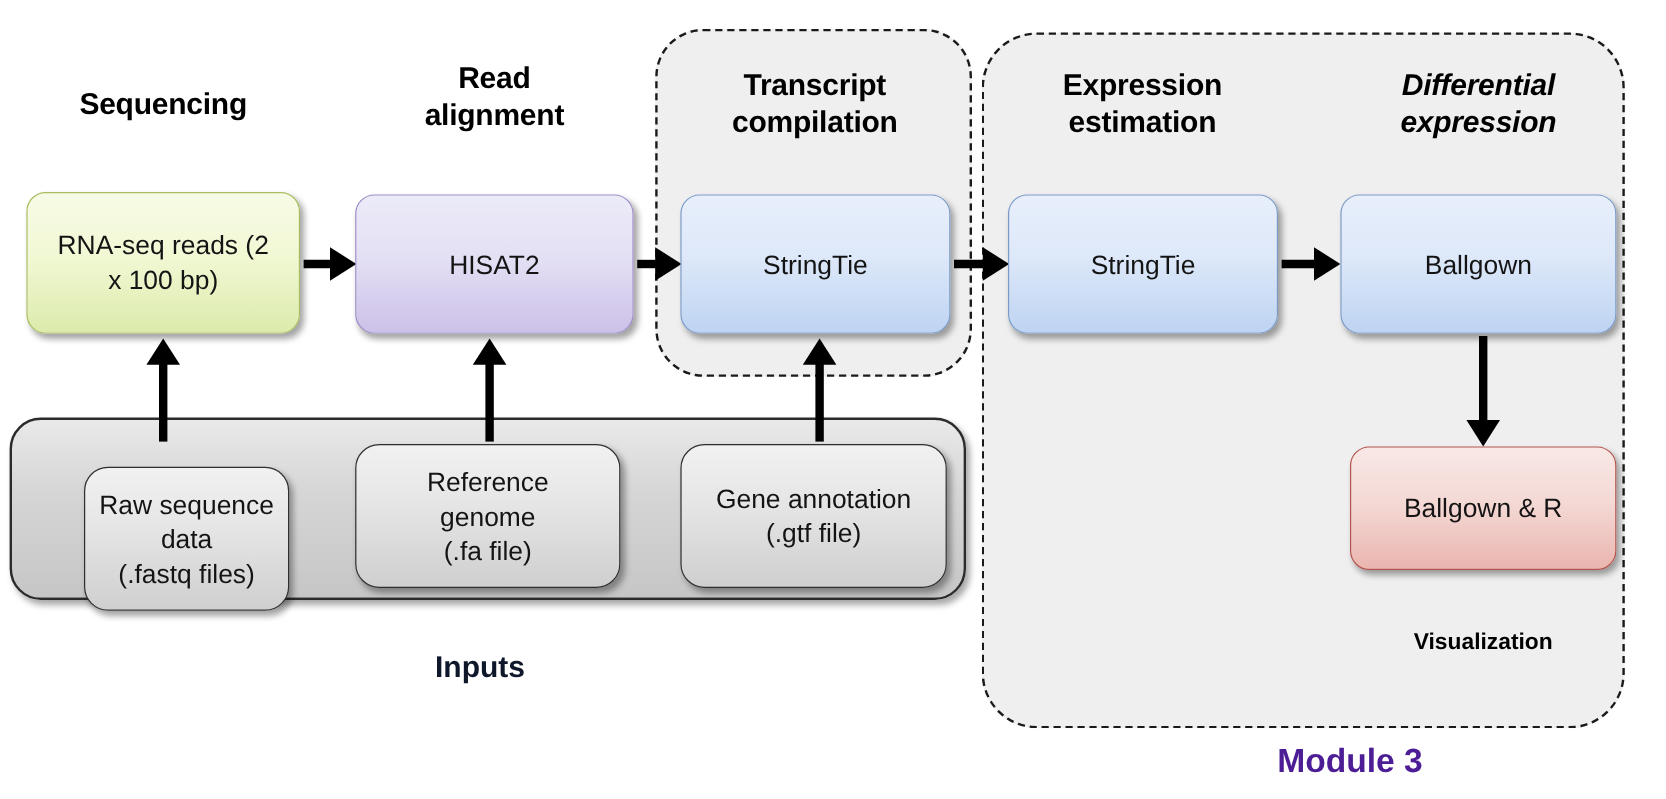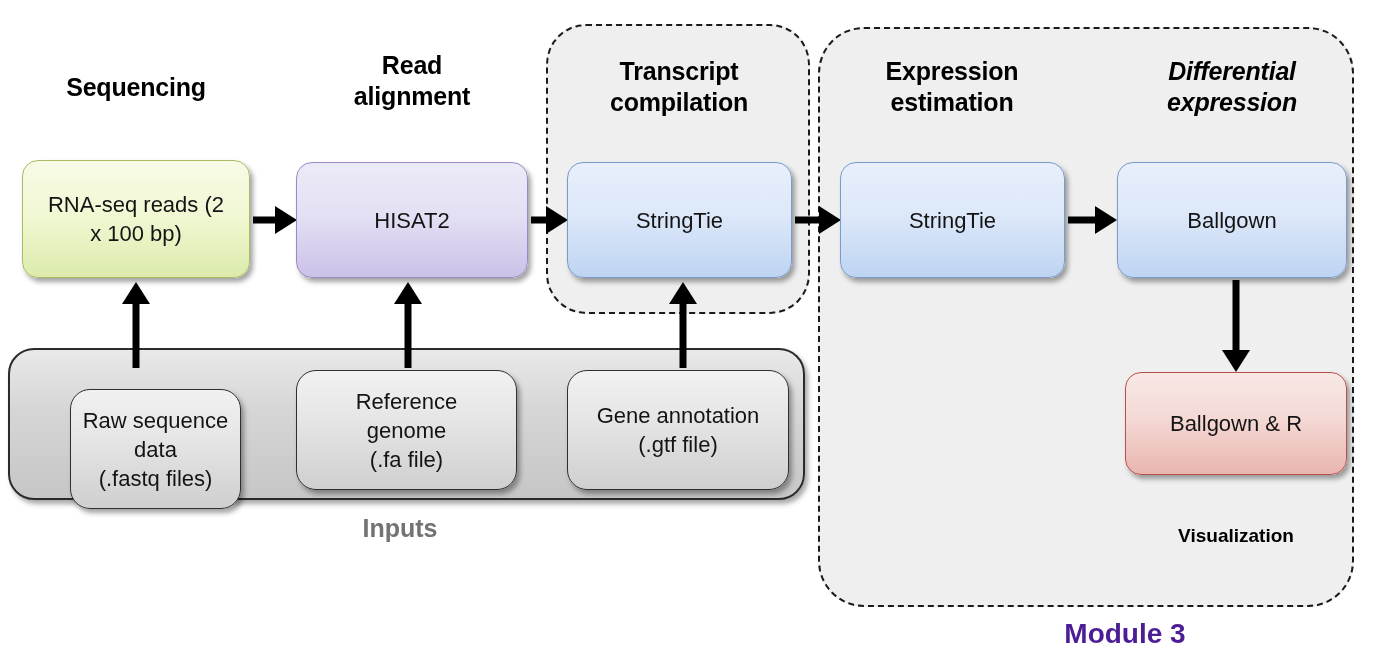--- a/index.html
+++ b/index.html
@@ -136,26 +136,26 @@
     fill: none;
   }
   .arrow-head {
     fill: #000000;
   }
 
   
   #label-inputs {
     position: absolute;
     left: 300px;
-    top: 514px;
+    top: 542px;
     width: 200px;
     text-align: center;
     font-weight: bold;
     font-size: 25px;
-    color: #737373;
+    color: #0f172a;
     z-index: 6;
   }
   #label-visualization {
     position: absolute;
     left: 1106px;
     top: 525px;
     width: 260px;
     text-align: center;
     font-weight: bold;
     font-size: 19px;

